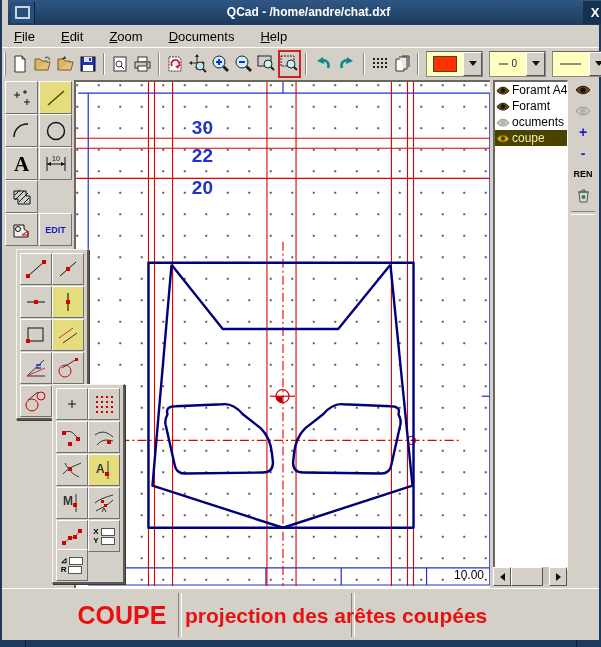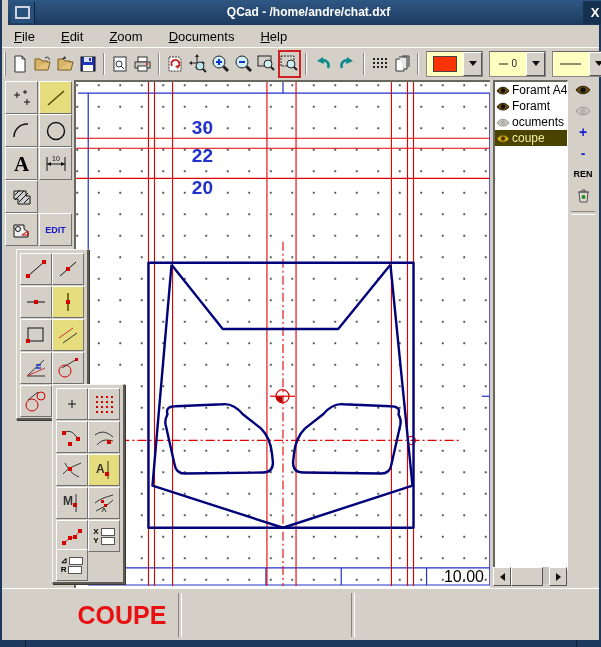--- a/index.html
+++ b/index.html
@@ -46,21 +46,21 @@
     display:flex;align-items:center;justify-content:center;}
   .tool-btn.active,.pal-btn.active{background:#e5dc7d;}
   
   #canvaswrap{position:absolute;left:72px;top:1px;width:419px;height:508px;
     border-top:2px solid #6a675f;border-left:2px solid #6a675f;border-right:2px solid #f5f4f1;border-bottom:2px solid #f5f4f1;background:#fff;}
   #canvas{position:absolute;left:0;top:0;width:415px;height:504px;background:#fff;
     background-image:radial-gradient(circle,#575757 0.9px,transparent 1.2px);
     background-size:21.5px 21.5px;background-position:12px 14px;overflow:hidden;}
   #drawing{position:absolute;left:0;top:0;}
   .cad-label{position:absolute;color:#2230cc;font-weight:bold;font-size:19px;line-height:20px;}
-  .scale-label{position:absolute;color:#000;font-size:16px;}
+  .scale-label{position:absolute;color:#000;font-size:12px;}
   
   .palette{position:absolute;background:#d4d0c8;
     border-top:1px solid #f5f4f1;border-left:1px solid #f5f4f1;border-right:2px solid #5d5a54;border-bottom:2px solid #5d5a54;
     box-shadow:1px 1px 0 #3b3934;}
   .pal-btn{position:absolute;width:30px;height:30px;background:#d4d0c8;
     border-top:1px solid #fff;border-left:1px solid #fff;border-right:1px solid #707070;border-bottom:1px solid #707070;
     display:flex;align-items:center;justify-content:center;}
   .tiny-label{font-size:8px;font-weight:bold;color:#000;line-height:8px;}
   
   #layerpanel{position:absolute;left:488px;top:0;width:109px;height:509px;background:#d4d0c8;}
@@ -617,20 +617,21 @@
           </div>
         <div class="divider"></div>
       </div>
     </div>
   </div>
 
   <div id="statusbar">
     <div class="status-sep" style="left:176px"></div>
     <div class="status-sep" style="left:349px"></div>
     <div id="status-cmd">COUPE</div>
+    <div id="status-hint">projection des arêtes coupées</div>
   </div>
 
   <div id="bottombar">
     <div class="notch" style="left:25px"></div>
     <div class="notch" style="left:576px"></div>
   </div>
 
 </div>
 
 </body></html>

